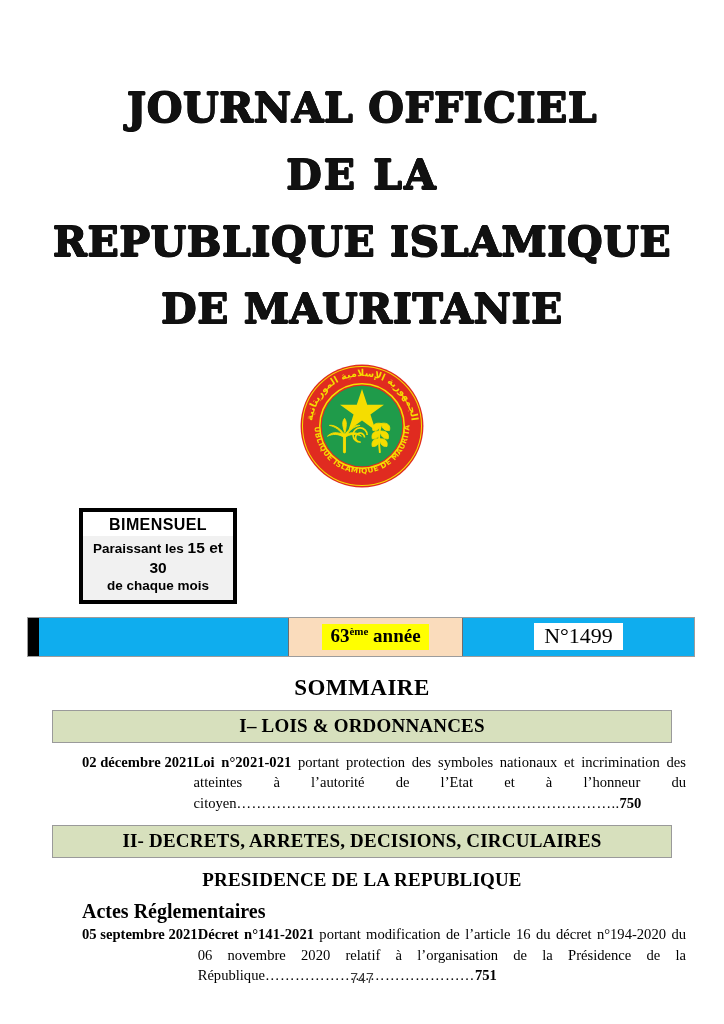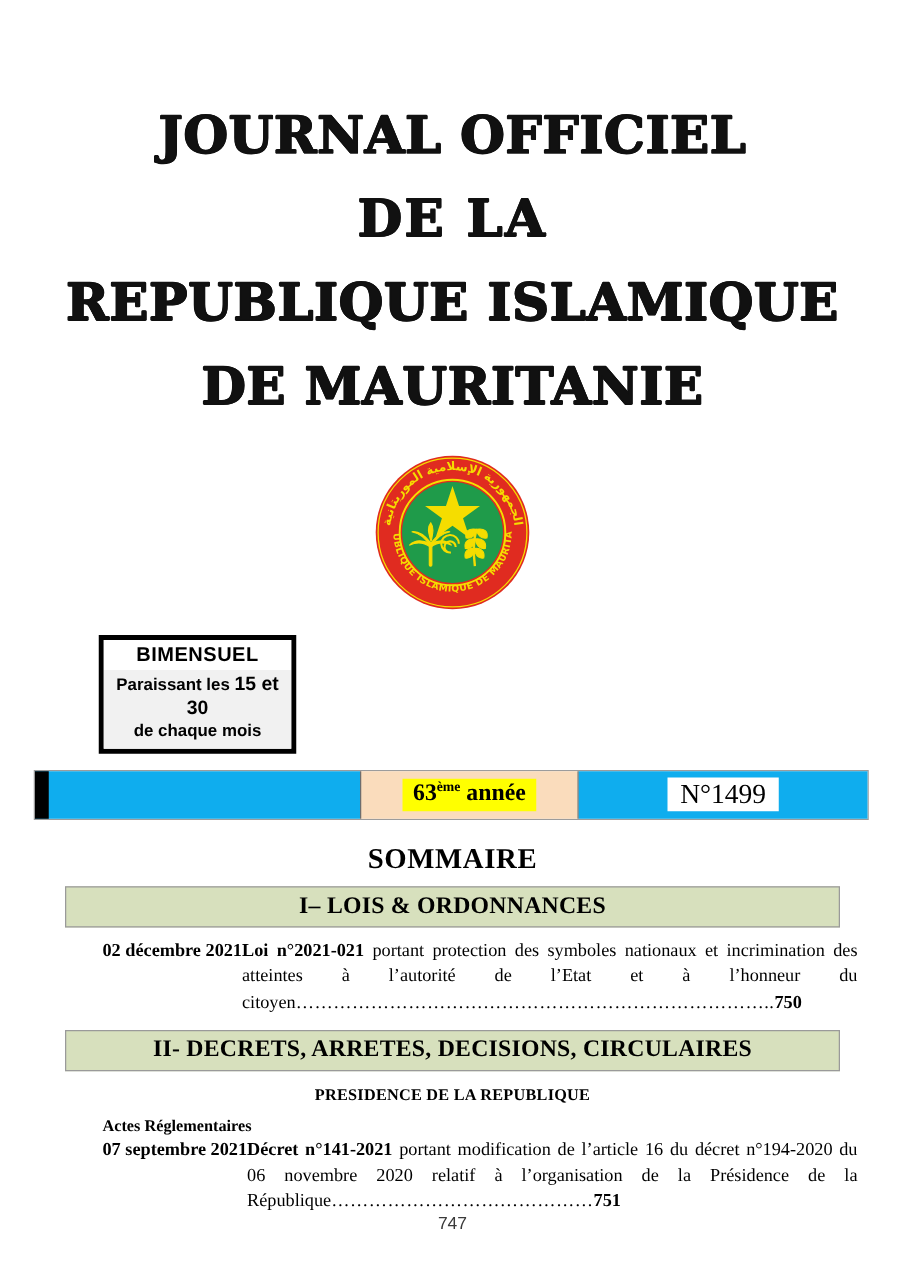--- a/index.html
+++ b/index.html
@@ -202,28 +202,28 @@
     flex: 1 1 auto;
     text-align: justify;
     text-justify: inter-word;
   }
   .entry-body .ref { font-weight: bold; white-space: nowrap; }
   .leader { letter-spacing: 0.4px; }
   .pagenum { font-weight: bold; }
 
   .subsection-heading {
     text-align: center;
-    font-size: 13px;
+    font-size: 19px;
     font-weight: bold;
     margin-top: 11px;
     letter-spacing: 0.2px;
   }
 
   .actes-label {
-    font-size: 13px;
+    font-size: 20px;
     font-weight: bold;
     margin-top: 9px;
     padding-left: 44px;
   }
   .entry.tight { margin-top: 1px; }
 
   
   .footer-pagenum {
     position: absolute;
     left: 0;
@@ -332,20 +332,20 @@
     </div>
   </div>
 
   <div class="section-bar" style="margin-top:11px;">II- DECRETS, ARRETES, DECISIONS, CIRCULAIRES</div>
 
   <div class="subsection-heading">PRESIDENCE DE LA REPUBLIQUE</div>
 
   <div class="entries">
     <div class="actes-label">Actes Réglementaires</div>
     <div class="entry tight">
-      <div class="entry-date">07 septembre 2021</div>
+      <div class="entry-date">05 septembre 2021</div>
       <div class="entry-body"><span class="ref">Décret  n°141-2021</span><span> portant modification de l’article 16 du décret n°194-2020 du 06 novembre 2020 relatif à l’organisation de la Présidence de la République</span><span class="leader">……………………………………</span><span class="pagenum">751</span></div>
     </div>
   </div>
 
   <div class="footer-pagenum">747</div>
 
 </div>
 
 </body></html>

